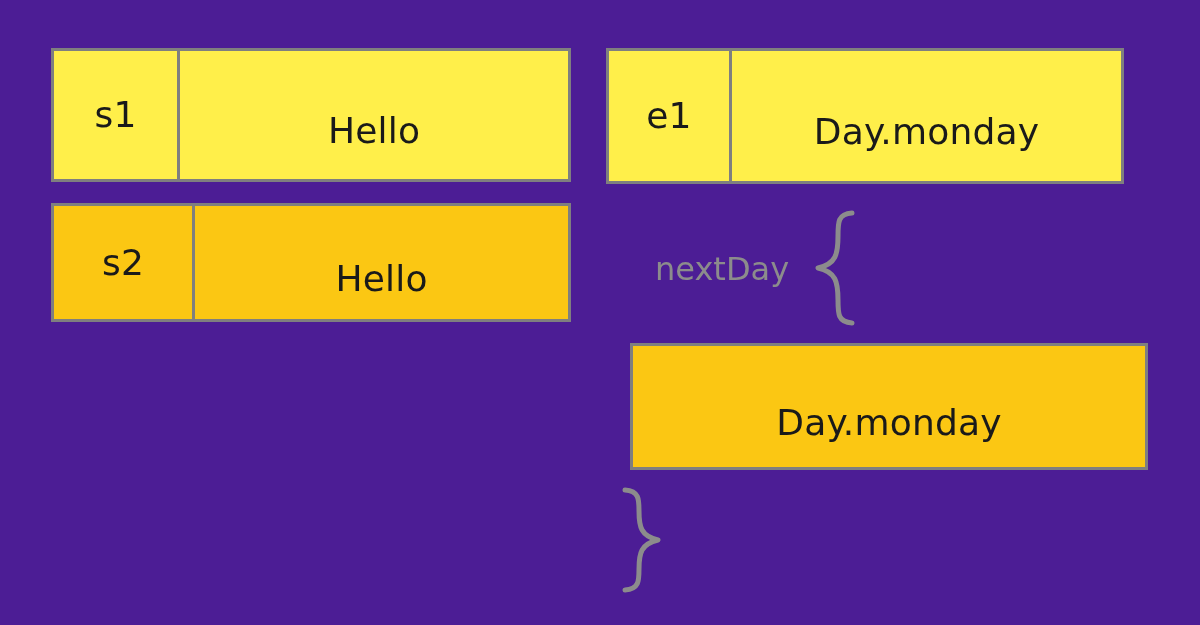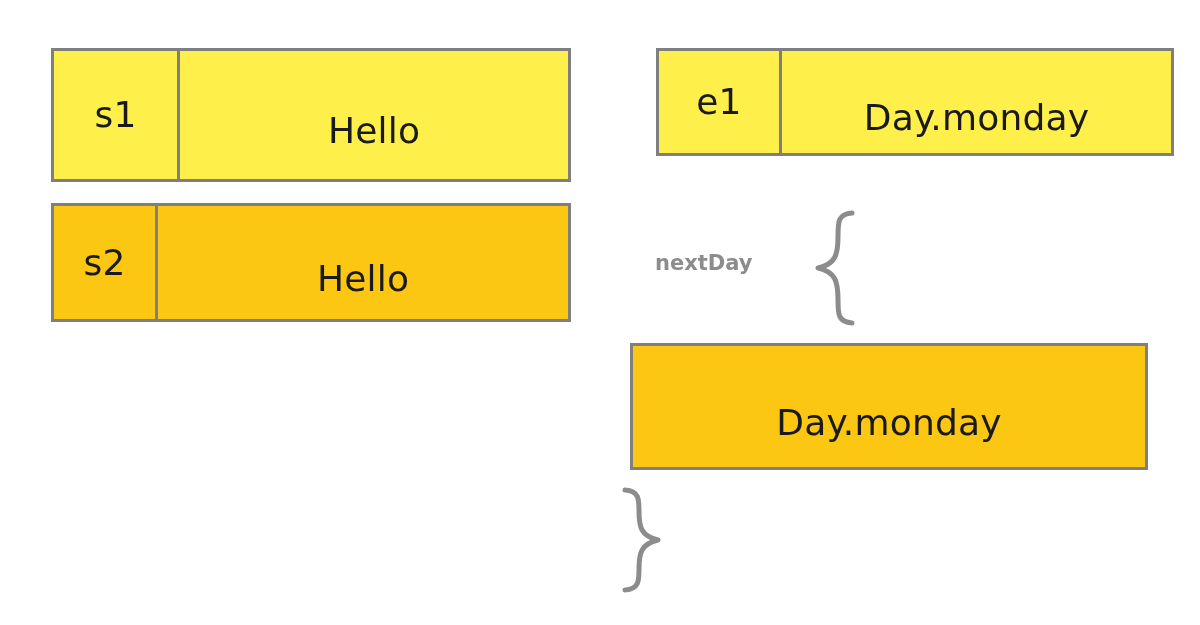--- a/index.html
+++ b/index.html
@@ -4,21 +4,21 @@
 <style>
   html, body {
     margin: 0;
     padding: 0;
     background: #000000;
   }
   #canvas {
     position: relative;
     width: 1200px;
     height: 625px;
-    background: #ffffff;
+    background: #4c1d95;
     overflow: hidden;
     font-family: "DejaVu Sans", "Liberation Sans", sans-serif;
   }
 
   
   .var-box {
     position: absolute;
     box-sizing: border-box;
     display: flex;
     border: 3px solid #7f7f7f;
@@ -47,24 +47,23 @@
   }
 
   
   .var-box.pale  { background: #ffef4a; }
   .var-box.amber { background: #fbc713; }
 
   
   .brace-label {
     position: absolute;
     color: #8c8c8c;
-    font-size: 21px;
+    font-size: 32px;
     line-height: 1;
     white-space: nowrap;
-    font-weight: bold;
   }
   .brace {
     position: absolute;
     pointer-events: none;
   }
   .brace svg { display: block; overflow: visible; }
 </style>
 </head>
 <body>
 
@@ -73,29 +72,29 @@
   <div class="var-box pale" style="left: 51px; top: 48px; width: 520px; height: 134px; background: rgb(255, 239, 74);">
     <div class="cell name" style="width:126px;">
       <span class="cell-text">s1</span>
     </div>
     <div class="cell value">
       <span class="cell-text">Hello</span>
     </div>
   </div>
 
   <div class="var-box amber" style="left: 51px; top: 203px; width: 520px; height: 119px; background: rgb(251, 199, 19);">
-    <div class="cell name" style="width:104px;">
+    <div class="cell name" style="width:141px;">
       <span class="cell-text">s2</span>
     </div>
     <div class="cell value">
       <span class="cell-text">Hello</span>
     </div>
   </div>
 
-  <div class="var-box pale" style="left: 656px; top: 48px; width: 518px; height: 108px; background: rgb(255, 239, 74);">
+  <div class="var-box pale" style="left: 606px; top: 48px; width: 518px; height: 136px; background: rgb(255, 239, 74);">
     <div class="cell name" style="width:123px;">
       <span class="cell-text">e1</span>
     </div>
     <div class="cell value">
       <span class="cell-text">Day.monday</span>
     </div>
   </div>
 
   <div class="brace-label" style="left:655px; top:253px;">nextDay</div>
 

